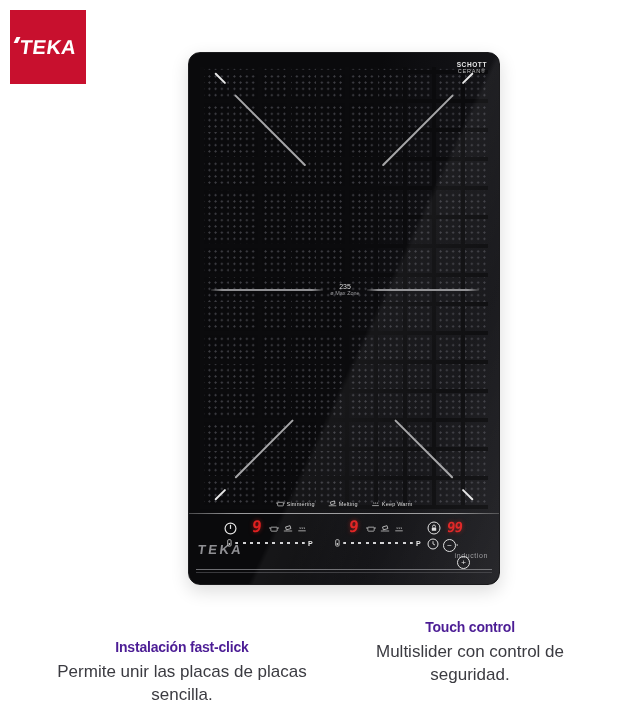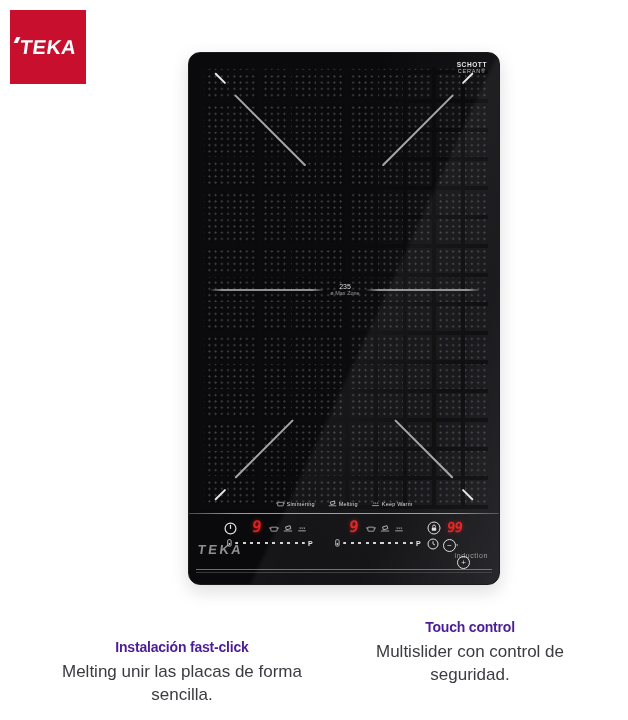--- a/index.html
+++ b/index.html
@@ -248,20 +248,20 @@
     <div class="hob-wordmark">TEKA</div>
     <div class="induction">induction</div>
     <div class="bevel1"></div>
     <div class="bevel2"></div>
 
     <div class="gloss"></div>
   </div>
 
   <div class="feature feat-left">
     <div class="title">Instalación fast-click</div>
-    <div class="desc">Melting unir las placas de forma sencilla.</div>
+    <div class="desc">Permite unir las placas de placas sencilla.</div>
   </div>
   <div class="feature feat-right">
     <div class="title">Touch control</div>
     <div class="desc">Multislider con control de seguridad.</div>
   </div>
 
 </div>
 
 </body></html>

